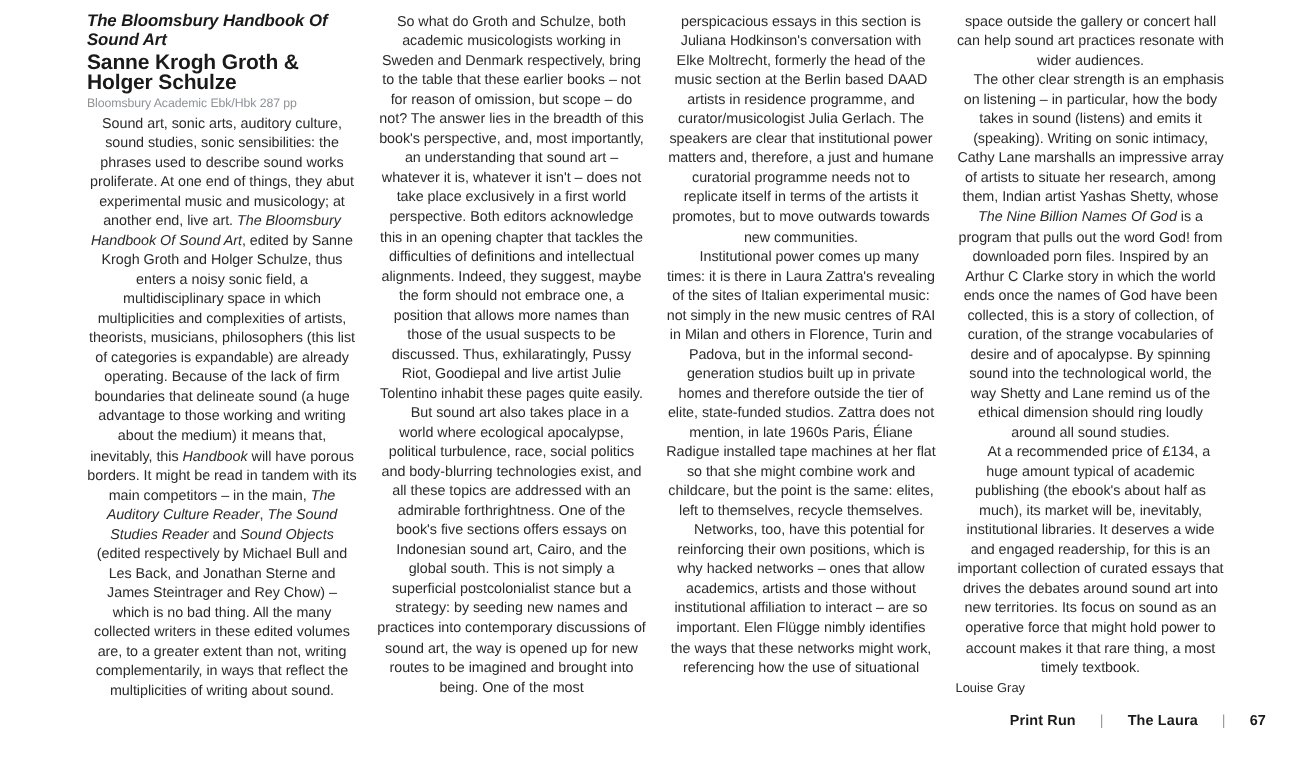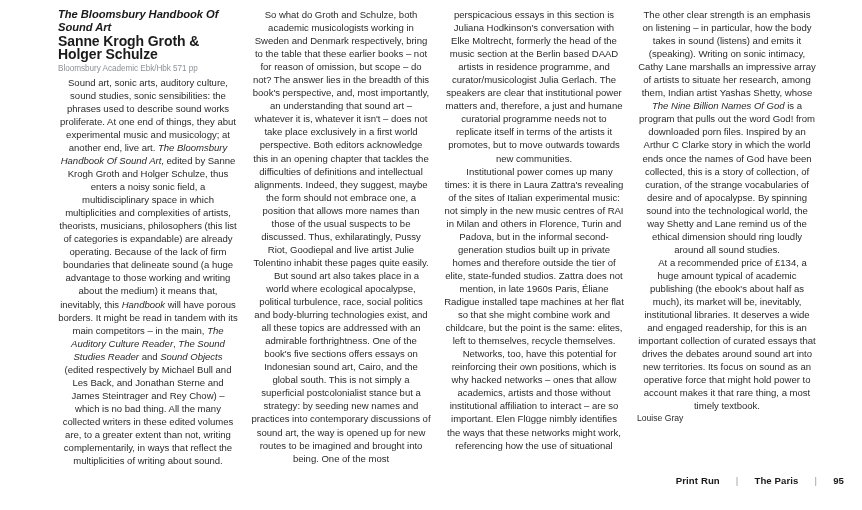--- a/index.html
+++ b/index.html
@@ -101,21 +101,21 @@
 </head>
 <body>
 
 <div class="page">
 
   <div class="columns">
 
     <div class="col">
       <h1 class="title">The Bloomsbury Handbook Of Sound Art</h1>
       <h2 class="authors">Sanne Krogh Groth &amp; Holger Schulze</h2>
-      <div class="pubinfo">Bloomsbury Academic Ebk/Hbk 571 pp</div>
+      <div class="pubinfo">Bloomsbury Academic Ebk/Hbk 287 pp</div>
       <div class="col-body">
           <p class="body"><span>Sound art, sonic arts, auditory culture, sound studies, sonic sensibilities: the phrases used to describe sound works proliferate. At one end of things, they abut experimental music and musicology; at another end, live art. </span><span class="it">The Bloomsbury Handbook Of Sound Art</span><span>, edited by Sanne Krogh Groth and Holger Schulze, thus enters a noisy sonic field, a multidisciplinary space in which multiplicities and complexities of artists, theorists, musicians, philosophers (this list of categories is expandable) are already operating. Because of the lack of firm boundaries that delineate sound (a huge advantage to those working and writing about the medium) it means that, inevitably, this </span><span class="it">Handbook</span><span> will have porous borders. It might be read in tandem with its main competitors – in the main, </span><span class="it">The Auditory Culture Reader</span><span>, </span><span class="it">The Sound Studies Reader</span><span> and </span><span class="it">Sound Objects</span><span> (edited respectively by Michael Bull and Les Back, and Jonathan Sterne and James Steintrager and Rey Chow) – which is no bad thing. All the many collected writers in these edited volumes are, to a greater extent than not, writing complementarily, in ways that reflect the multiplicities of writing about sound.</span></p>
         </div>
     </div>
 
     <div class="col">
       <div class="col-body">
           <p class="body"><span>So what do Groth and Schulze, both academic musicologists working in Sweden and Denmark respectively, bring to the table that these earlier books – not for reason of omission, but scope – do not? The answer lies in the breadth of this book's perspective, and, most importantly, an understanding that sound art – whatever it is, whatever it isn't – does not take place exclusively in a first world perspective. Both editors acknowledge this in an opening chapter that tackles the difficulties of definitions and intellectual alignments. Indeed, they suggest, maybe the form should not embrace one, a position that allows more names than those of the usual suspects to be discussed. Thus, exhilaratingly, Pussy Riot, Goodiepal and live artist Julie Tolentino inhabit these pages quite easily.</span></p>
           <p class="body"><span>But sound art also takes place in a world where ecological apocalypse, political turbulence, race, social politics and body-blurring technologies exist, and all these topics are addressed with an admirable forthrightness. One of the book's five sections offers essays on Indonesian sound art, Cairo, and the global south. This is not simply a superficial postcolonialist stance but a strategy: by seeding new names and practices into contemporary discussions of sound art, the way is opened up for new routes to be imagined and brought into being. One of the most</span></p>
         </div>
@@ -124,29 +124,30 @@
     <div class="col">
       <div class="col-body">
           <p class="body"><span>perspicacious essays in this section is Juliana Hodkinson's conversation with Elke Moltrecht, formerly the head of the music section at the Berlin based DAAD artists in residence programme, and curator/musicologist Julia Gerlach. The speakers are clear that institutional power matters and, therefore, a just and humane curatorial programme needs not to replicate itself in terms of the artists it promotes, but to move outwards towards new communities.</span></p>
           <p class="body"><span>Institutional power comes up many times: it is there in Laura Zattra's revealing of the sites of Italian experimental music: not simply in the new music centres of RAI in Milan and others in Florence, Turin and Padova, but in the informal second-generation studios built up in private homes and therefore outside the tier of elite, state-funded studios. Zattra does not mention, in late 1960s Paris, Éliane Radigue installed tape machines at her flat so that she might combine work and childcare, but the point is the same: elites, left to themselves, recycle themselves.</span></p>
           <p class="body"><span>Networks, too, have this potential for reinforcing their own positions, which is why hacked networks – ones that allow academics, artists and those without institutional affiliation to interact – are so important. Elen Flügge nimbly identifies the ways that these networks might work, referencing how the use of situational</span></p>
         </div>
     </div>
 
     <div class="col">
       <div class="col-body">
+          <p class="body"><span>space outside the gallery or concert hall can help sound art practices resonate with wider audiences.</span></p>
           <p class="body"><span>The other clear strength is an emphasis on listening – in particular, how the body takes in sound (listens) and emits it (speaking). Writing on sonic intimacy, Cathy Lane marshalls an impressive array of artists to situate her research, among them, Indian artist Yashas Shetty, whose </span><span class="it">The Nine Billion Names Of God</span><span> is a program that pulls out the word God! from downloaded porn files. Inspired by an Arthur C Clarke story in which the world ends once the names of God have been collected, this is a story of collection, of curation, of the strange vocabularies of desire and of apocalypse. By spinning sound into the technological world, the way Shetty and Lane remind us of the ethical dimension should ring loudly around all sound studies.</span></p>
           <p class="body"><span>At a recommended price of £134, a huge amount typical of academic publishing (the ebook's about half as much), its market will be, inevitably, institutional libraries. It deserves a wide and engaged readership, for this is an important collection of curated essays that drives the debates around sound art into new territories. Its focus on sound as an operative force that might hold power to account makes it that rare thing, a most timely textbook.</span></p>
         </div>
       <div class="byline">Louise Gray</div>
     </div>
 
   </div>
 
   <div class="footer">
     <span>Print Run</span>
     <span class="sep">|</span>
-    <span>The Paris</span>
+    <span>The Laura</span>
     <span class="sep">|</span>
-    <span>95</span>
+    <span>67</span>
   </div>
 
 </div>
 
 </body></html>

